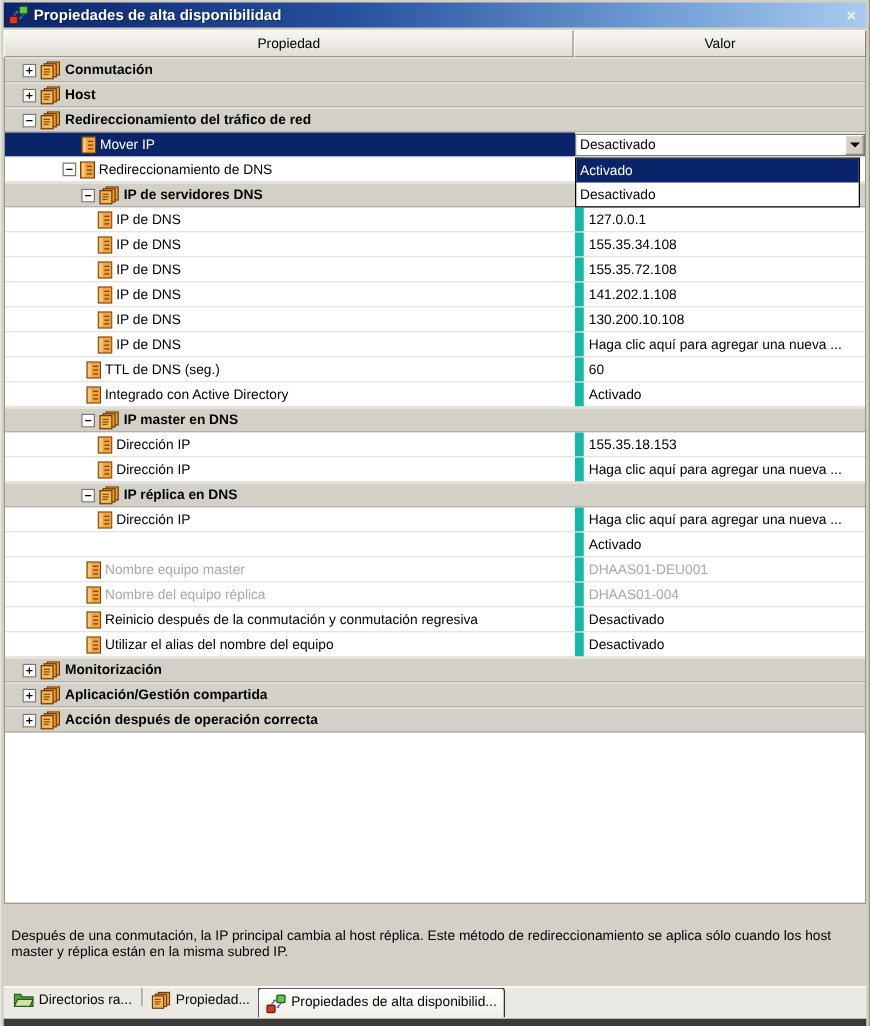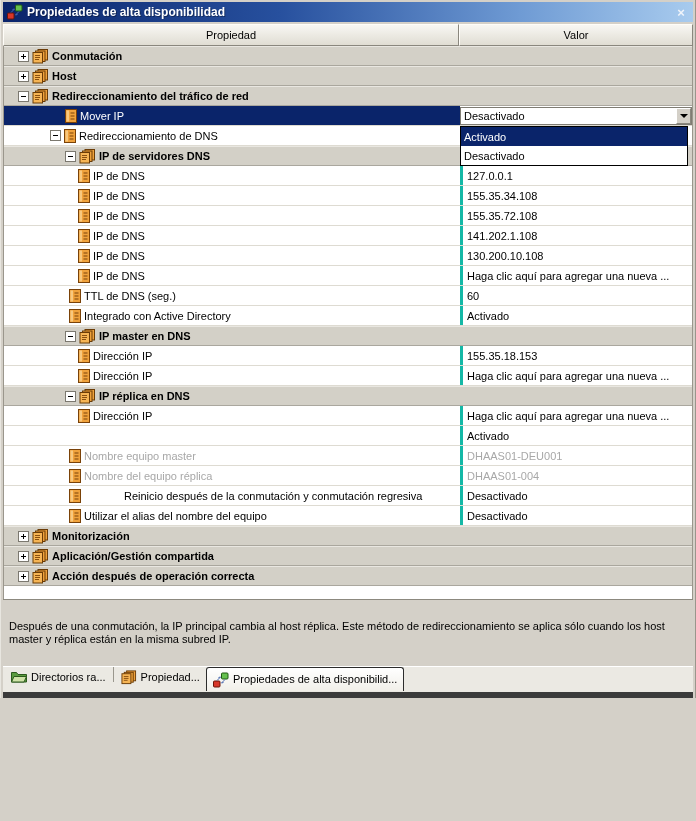--- a/index.html
+++ b/index.html
@@ -1,18 +1,18 @@
 <!DOCTYPE html>
 <html style="--hl: #0a246a;"><head>
 <meta charset="utf-8">
 <style>
   * { box-sizing: border-box; margin: 0; padding: 0; }
   html,body { width:696px; }
   body { font-family: "Liberation Sans", sans-serif; background:#d4d0c8; }
-  .window { width:696px; height:698px; background:#d4d0c8; padding:2px 2px 0 2px;
+  .window { width:696px; height:821px; background:#d4d0c8; padding:2px 2px 0 2px;
             display:flex; flex-direction:column; border-left:1px solid #e8e6e0; border-right:1px solid #9a968c; }
   
   .titlebar { height:20px; flex:0 0 20px; display:flex; align-items:center; padding:0 4px;
               background:linear-gradient(to right,#0a246a 0%,#27509e 40%,#6f9bd4 75%,#a8cbee 100%);
               color:#fff; }
   .titlebar .ticon { width:16px; height:16px; margin-right:4px; flex:0 0 16px; }
   .titlebar .ttext { font-size:12px; font-weight:bold; flex:1 1 auto; white-space:nowrap; overflow:hidden;
                      text-shadow:1px 1px 0 rgba(0,0,0,.35); }
   .closex { width:16px; height:14px; display:flex; align-items:center; justify-content:center;
             color:#f0f4fa; font-size:13px; font-weight:bold; cursor:default; line-height:1; }
@@ -25,21 +25,21 @@
   .hcell.val  { flex:1 1 auto; }
   
   .gridbody { flex:1 1 auto; background:#fff; position:relative; overflow:hidden;
               border-left:1px solid #9a968c; border-right:1px solid #9a968c; }
   .grow { height:20px; display:flex; align-items:stretch; font-size:11px; }
   .grow.cat { background:#d3d0c7; border-top:1px solid #e9e7e1; border-bottom:1px solid #aaa79e; }
   .grow.cat .lab { font-weight:bold; }
   .grow.prop { background:#fff; border-bottom:1px solid #dedbd2; }
   .lcell { display:flex; align-items:center; width:456px; flex:0 0 456px; white-space:nowrap; overflow:hidden; }
   .grow.cat .lcell { width:100%; flex:1 1 auto; }
-  .vcell { flex:1 1 auto; border-left:3px solid #14b8a6; display:flex; align-items:center;
+  .vcell { flex:1 1 auto; border-left:7px solid #14b8a6; display:flex; align-items:center;
            padding-left:4px; white-space:nowrap; overflow:hidden; color:#000; }
   .grow.sel .lcell { background:var(--hl); }
   .grow.sel .lab { color:#fff; }
   .grow.dis .lab, .grow.dis .vcell { color:#a8a8a8; }
   .lab { margin-left:3px; }
   .icn { flex:0 0 auto; display:inline-flex; align-items:center; }
   .ebox { width:11px; height:11px; background:#fff; border:1px solid #7b786f; position:relative;
           margin-right:3px; flex:0 0 11px; }
   .ebox i { position:absolute; background:#000; }
   .ebox .h { left:2px; right:2px; top:4px; height:1px; }
@@ -422,21 +422,21 @@
               <rect x="0.5" y="0.5" width="11" height="13" fill="#f0a23c" stroke="#7a4208"></rect>
               <rect x="1.5" y="1.5" width="2.5" height="11" fill="#f8c87e"></rect>
               <path d="M5.5 4h4 M5.5 7h4 M5.5 10h4" stroke="#7a4208" fill="none"></path>
             </svg>
           </span>
           <span class="lab">Nombre del equipo réplica</span>
         </div>
         <div class="vcell">DHAAS01-004</div>
       </div>
       <div class="grow prop">
-        <div class="lcell" style="padding-left: 65px; gap: 40px;">
+        <div class="lcell" style="padding-left: 65px;">
           <span class="icn">
             <svg width="12" height="14" viewBox="0 0 12 14">
               <rect x="0.5" y="0.5" width="11" height="13" fill="#f0a23c" stroke="#7a4208"></rect>
               <rect x="1.5" y="1.5" width="2.5" height="11" fill="#f8c87e"></rect>
               <path d="M5.5 4h4 M5.5 7h4 M5.5 10h4" stroke="#7a4208" fill="none"></path>
             </svg>
           </span>
           <span class="lab">Reinicio después de la conmutación y conmutación regresiva</span>
         </div>
         <div class="vcell">Desactivado</div>

